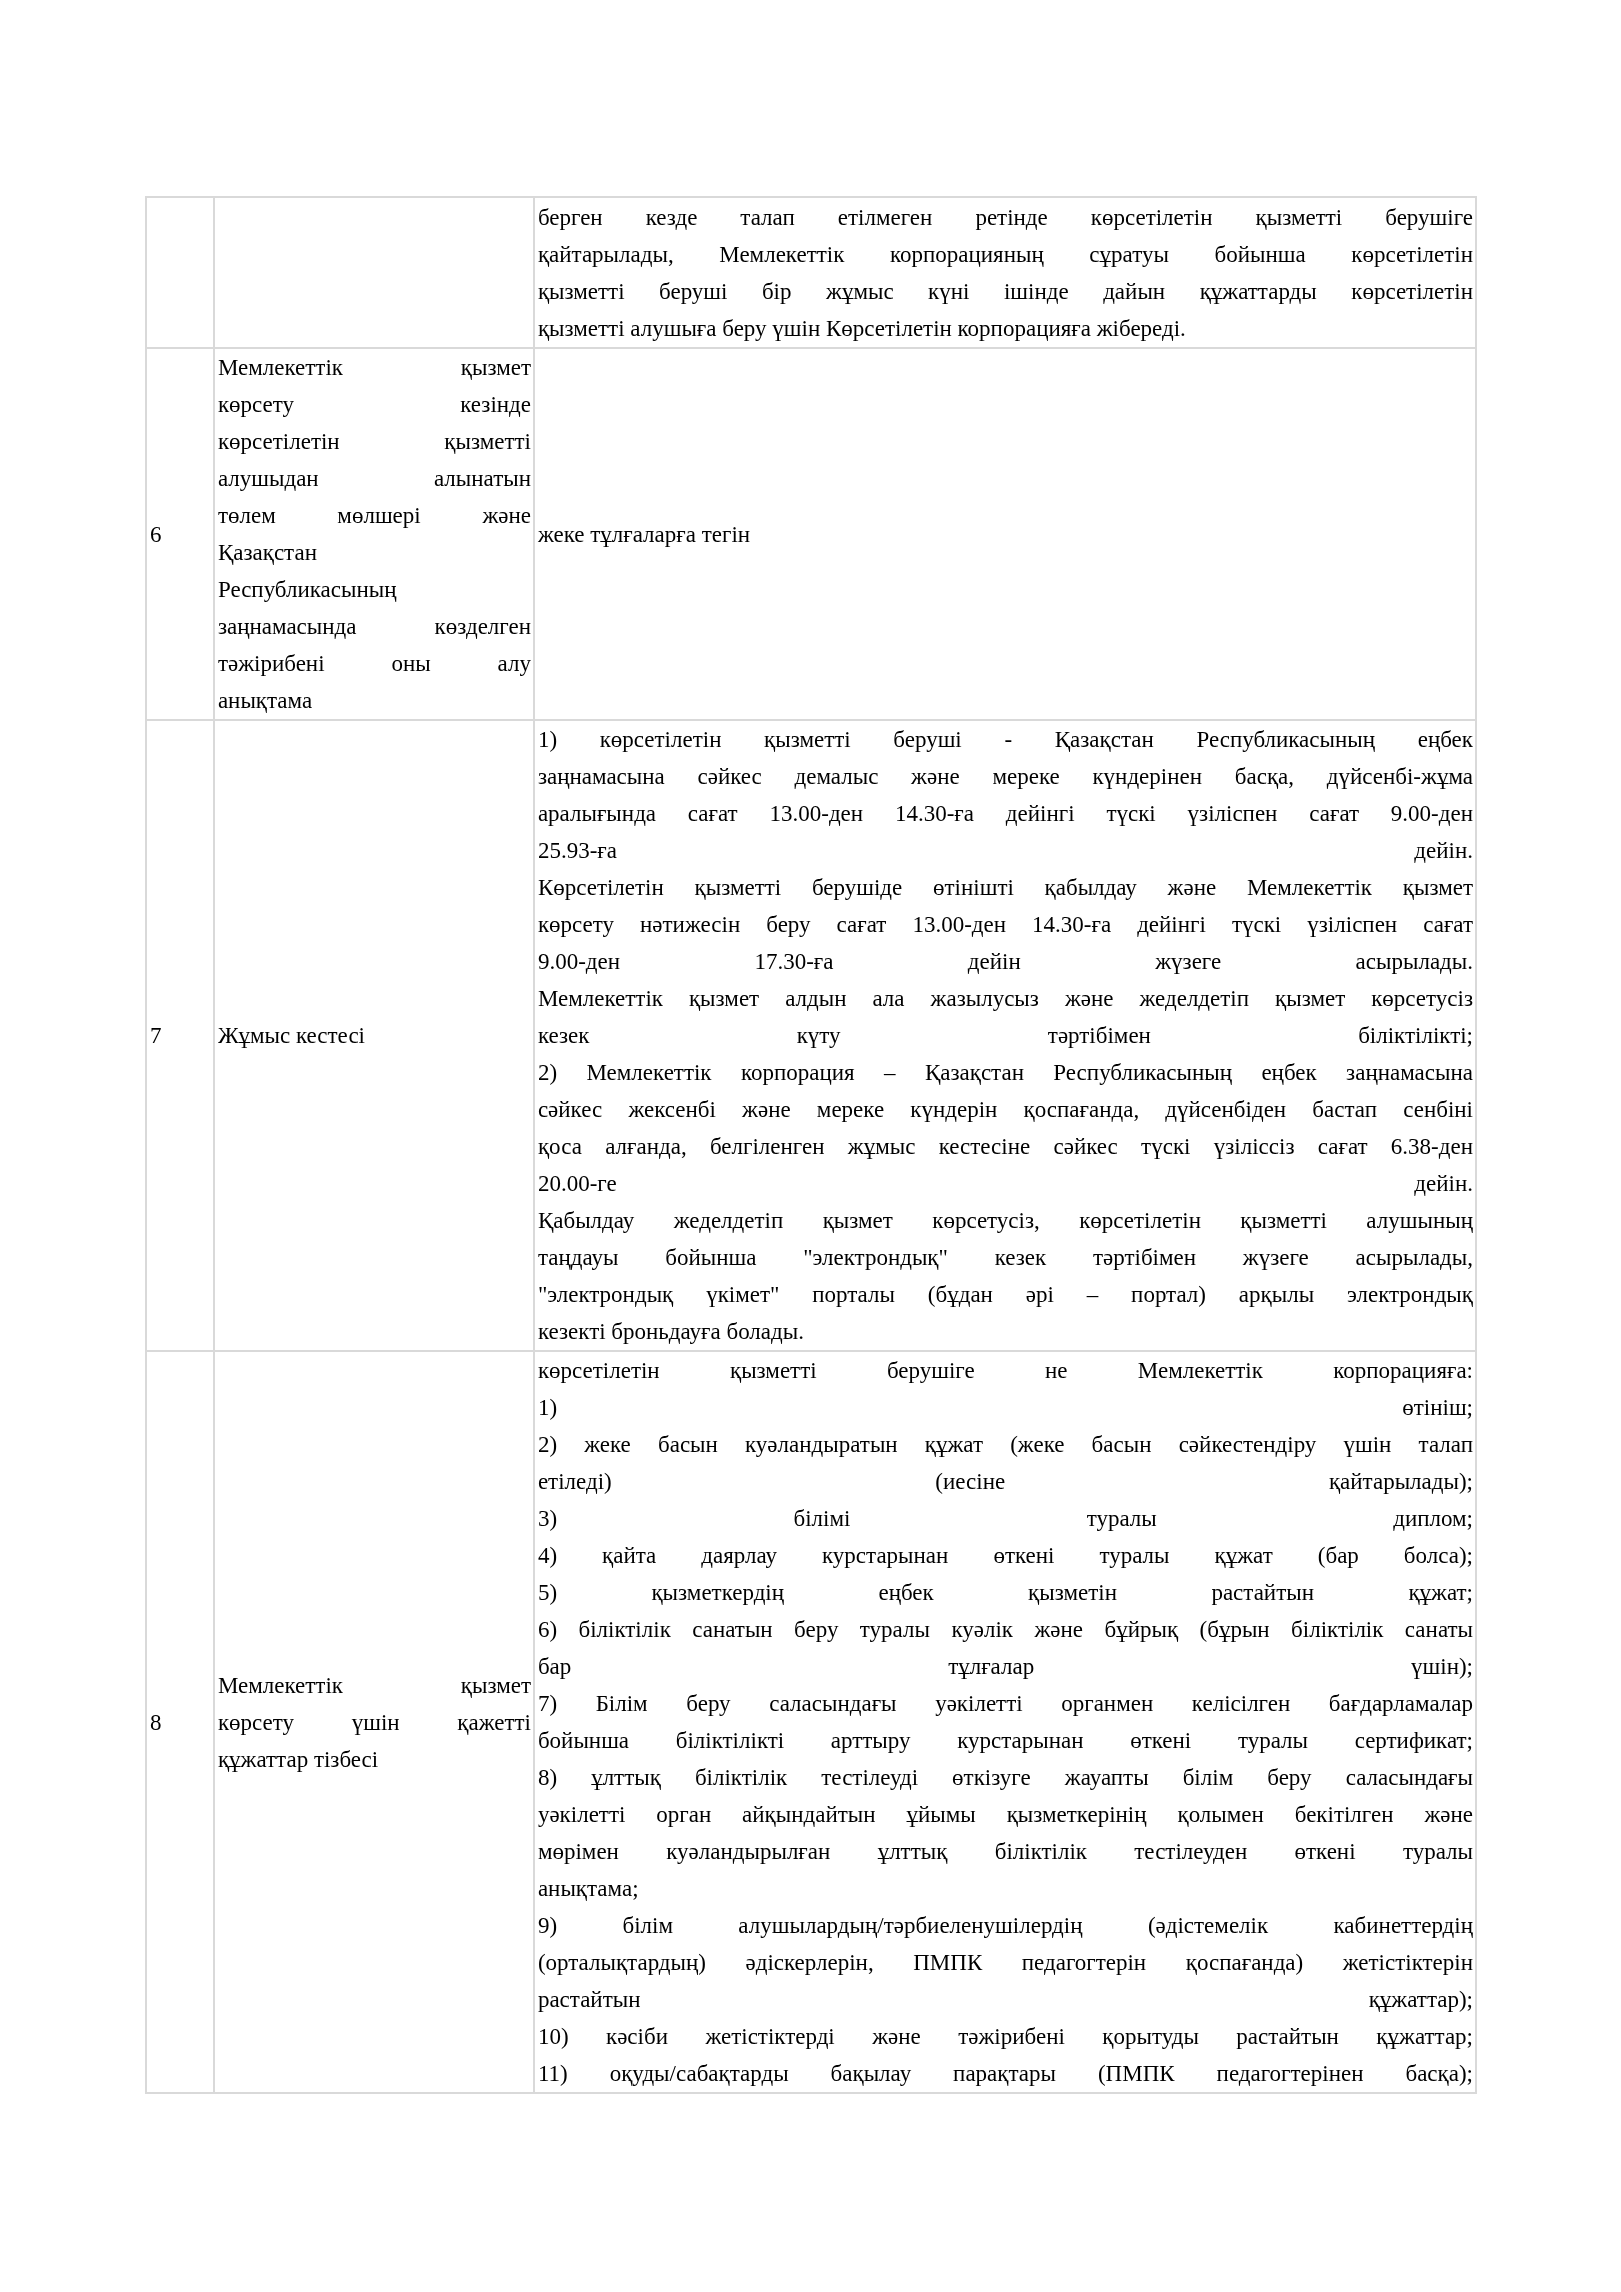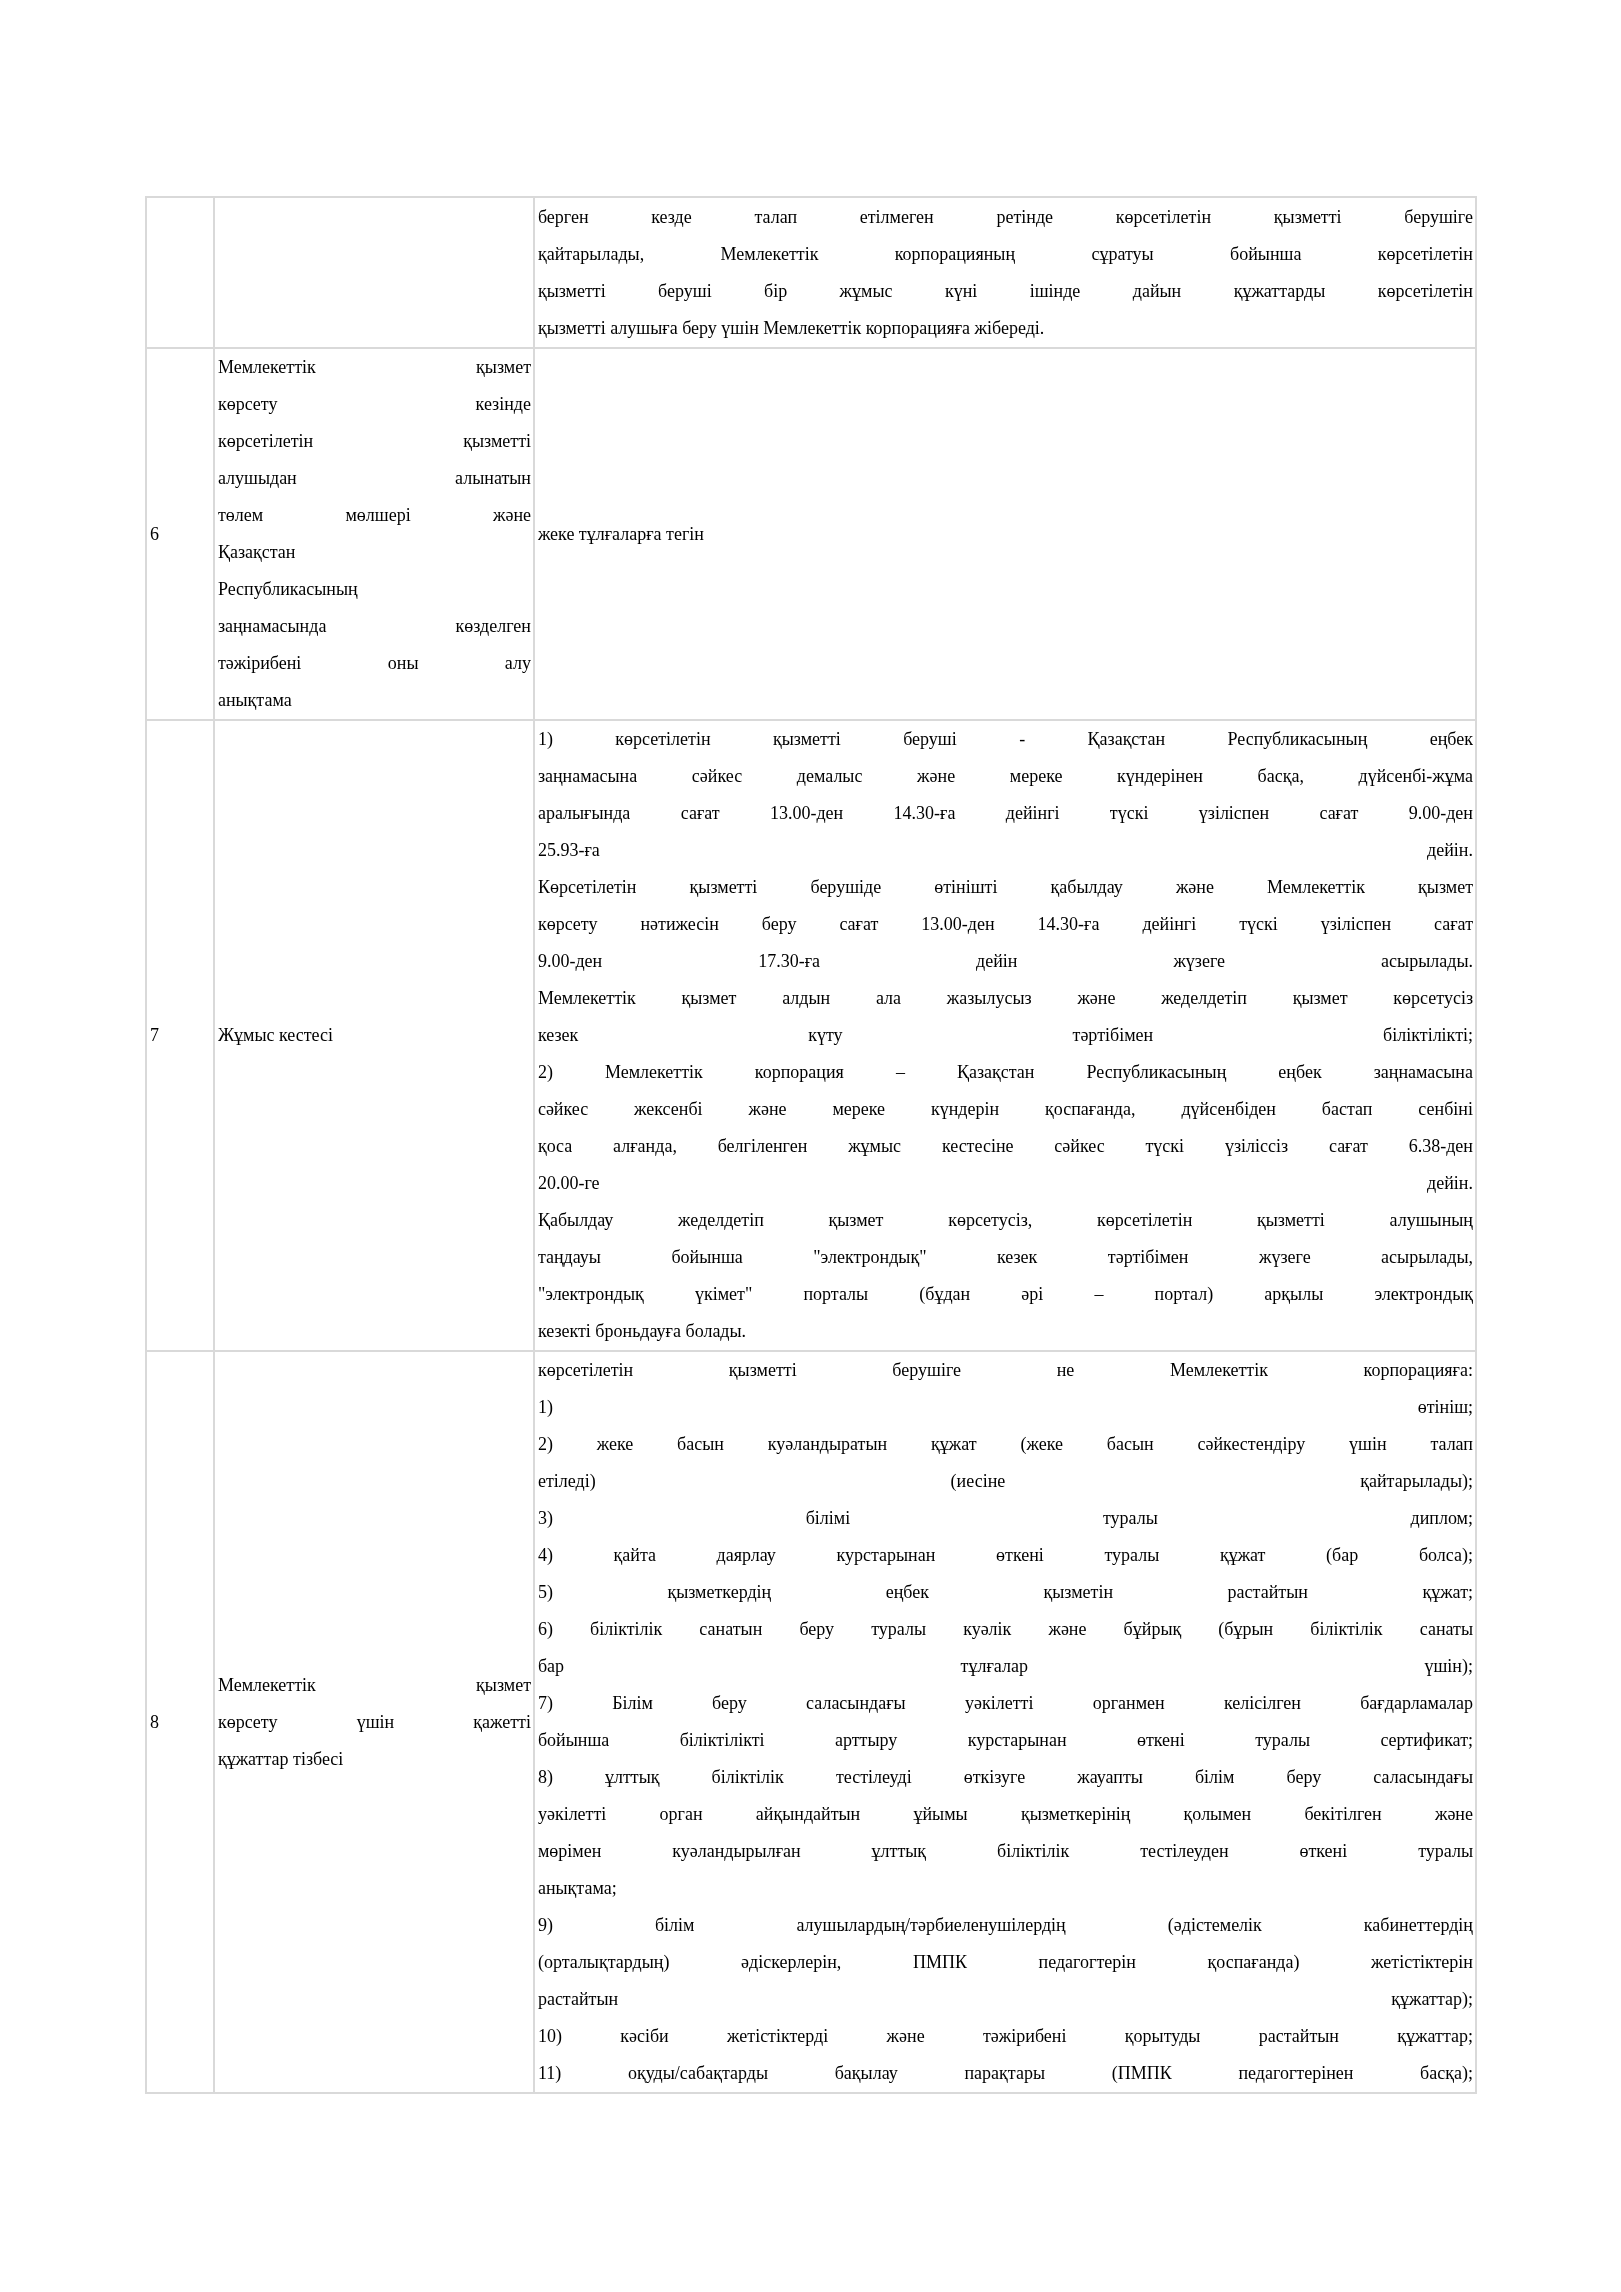--- a/index.html
+++ b/index.html
@@ -2,21 +2,21 @@
 <html><head>
 <meta charset="utf-8">
 <style>
   html, body { margin: 0; padding: 0; background: #ffffff; }
   body { width: 1621px; height: 2293px; position: relative; overflow: hidden; }
   .page { position: absolute; left: 0; top: 0; width: 1621px; height: 2293px; background: #fff; }
   table.doc {
     position: absolute; left: 145px; top: 196px; width: 1329px;
     border-collapse: collapse; table-layout: fixed;
     font-family: "Liberation Serif", "DejaVu Serif", serif;
-    font-size: 18px; line-height: 37px; color: #000;
+    font-size: 23px; line-height: 37px; color: #000;
   }
   table.doc td {
     border: 2.9px solid #d9d9d9; vertical-align: middle; padding: 0 2px 0 2.9px;
     text-align: justify; text-align-last: auto;
   }
   col.c1 { width: 68px; }
   col.c2 { width: 320px; }
   col.c3 { width: 942px; }
   td.num { text-align: left; padding-left: 3.9px; }
   td.lbl { text-align: justify; }
@@ -40,21 +40,21 @@
         <col class="c3">
       </colgroup>
     <tbody>
       <tr class="r0">
         <td class="num"></td>
         <td class="lbl"></td>
         <td class="val">
           <span class="line">берген кезде талап етілмеген ретінде көрсетілетін қызметті берушіге</span>
           <span class="line">қайтарылады, Мемлекеттік корпорацияның сұратуы бойынша көрсетілетін</span>
           <span class="line">қызметті беруші бір жұмыс күні ішінде дайын құжаттарды көрсетілетін</span>
-          <span class="line last">қызметті алушыға беру үшін Мемлекеттік корпорацияға жібереді.</span>
+          <span class="line last">қызметті алушыға беру үшін Көрсетілетін корпорацияға жібереді.</span>
         </td>
       </tr>
 
       <tr class="r6">
         <td class="num">6</td>
         <td class="lbl">
           <span class="line">Мемлекеттік қызмет</span>
           <span class="line">көрсету кезінде</span>
           <span class="line">көрсетілетін қызметті</span>
           <span class="line">алушыдан алынатын</span>

